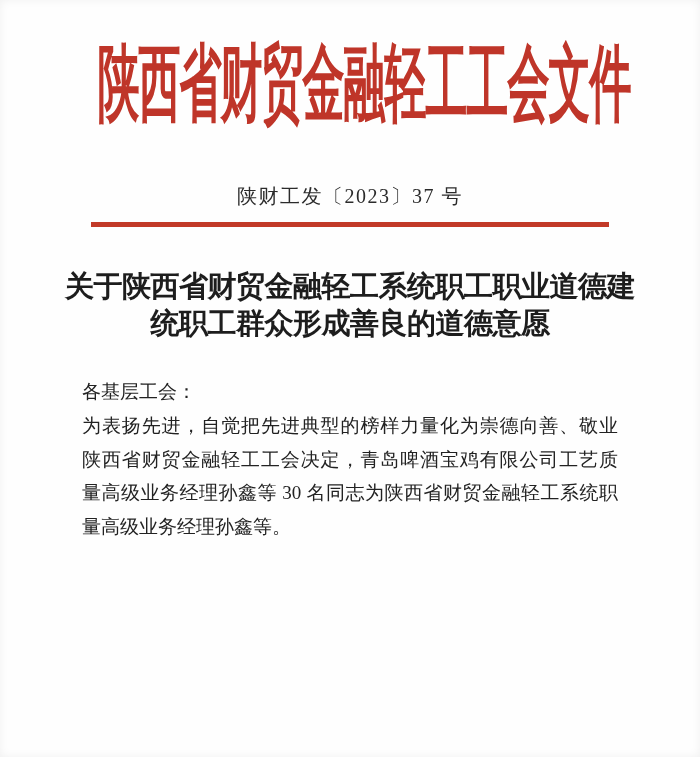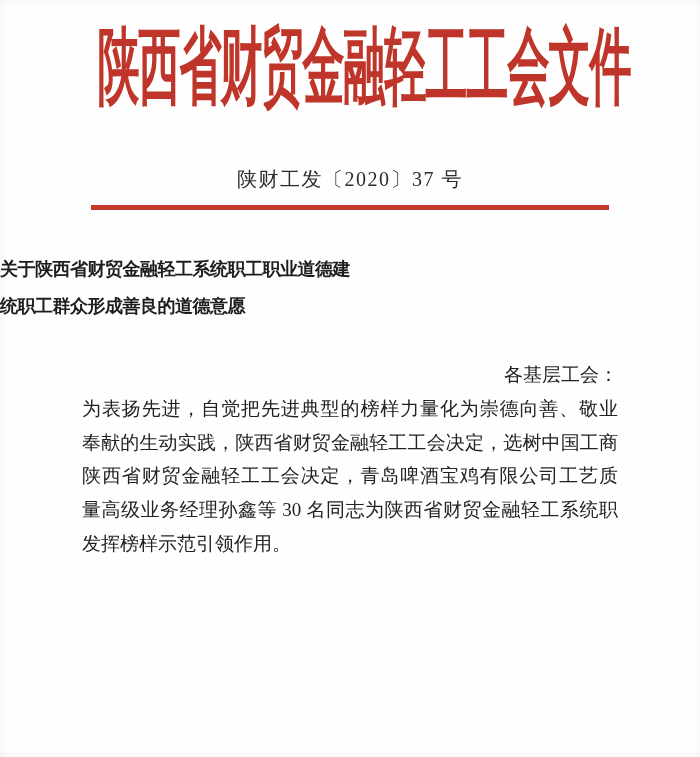--- a/index.html
+++ b/index.html
@@ -13,21 +13,21 @@
     height: 757px;
     margin: 0;
     background: #fefefe;
     box-shadow: inset 0 0 10px rgba(0,0,0,0.06);
     font-family: "Liberation Serif", "DejaVu Serif", serif;
     overflow: hidden;
     color: var(--text-black, #1d1d1d);
   }
   
   .red-title-wrap {
-    padding-top: 25px;
+    padding-top: 42px;
     height: 84px;
     overflow: visible;
     margin-left: 28px;
   }
   .red-title {
     text-align: center;
     font-size: 42px;
     line-height: 42px;
     font-weight: 700;
     color: var(--header-red, #bf3529);
@@ -46,40 +46,40 @@
     white-space: nowrap;
   }
   .red-line {
     width: 518px;
     height: 5px;
     margin: 14px auto 0 auto;
     background: var(--divider-red, #c23a28);
   }
   .doc-title {
     margin: 41px auto 15px auto;
-    font-size: 18px;
+    text-align: center;
+    font-size: 29px;
     line-height: 37px;
     font-weight: 700;
     color: var(--text-black, #161616);
   }
   .doc-title .title-line {
     display: block;
     letter-spacing: -0.5px;
     white-space: nowrap;
   }
   .doc-body {
     margin: 33px 82px 0 82px;
     font-size: 19px;
     line-height: 33.75px;
     color: #222222;
   }
   .salutation {
-    text-align: right;
+    text-align: left;
     white-space: nowrap;
-    margin-left: 24px;
   }
   .bline {
     text-align: justify;
     text-align-last: justify;
     white-space: nowrap;
     overflow: hidden;
   }
   .bline.indent {
     text-indent: 2em;
   }
@@ -90,31 +90,30 @@
 </style>
 </head>
 <body>
 
 <div class="page">
 
   <div class="red-title-wrap">
     <div class="red-title">陕西省财贸金融轻工工会文件</div>
   </div>
 
-  <div class="doc-number">陕财工发〔2020〕37 号</div>
+  <div class="doc-number">陕财工发〔2023〕37 号</div>
 
   <div class="red-line"></div>
 
   <div class="doc-title">
     <span class="title-line">关于陕西省财贸金融轻工系统职工职业道德建</span>
     <span class="title-line">统职工群众形成善良的道德意愿</span>
   </div>
 
   <div class="doc-body">
     <div class="salutation">各基层工会：</div>
     <div class="bline">为表扬先进，自觉把先进典型的榜样力量化为崇德向善、敬业</div>
-    <div class="bline">奉献的生动实践，陕西省财贸金融轻工工会决定，选树中国工商</div>
     <div class="bline">陕西省财贸金融轻工工会决定，青岛啤酒宝鸡有限公司工艺质</div>
     <div class="bline">量高级业务经理孙鑫等 30 名同志为陕西省财贸金融轻工系统职</div>
-    <div class="bline last">发挥榜样示范引领作用。</div>
+    <div class="bline last">量高级业务经理孙鑫等。</div>
   </div>
 
 </div>
 
 </body></html>

